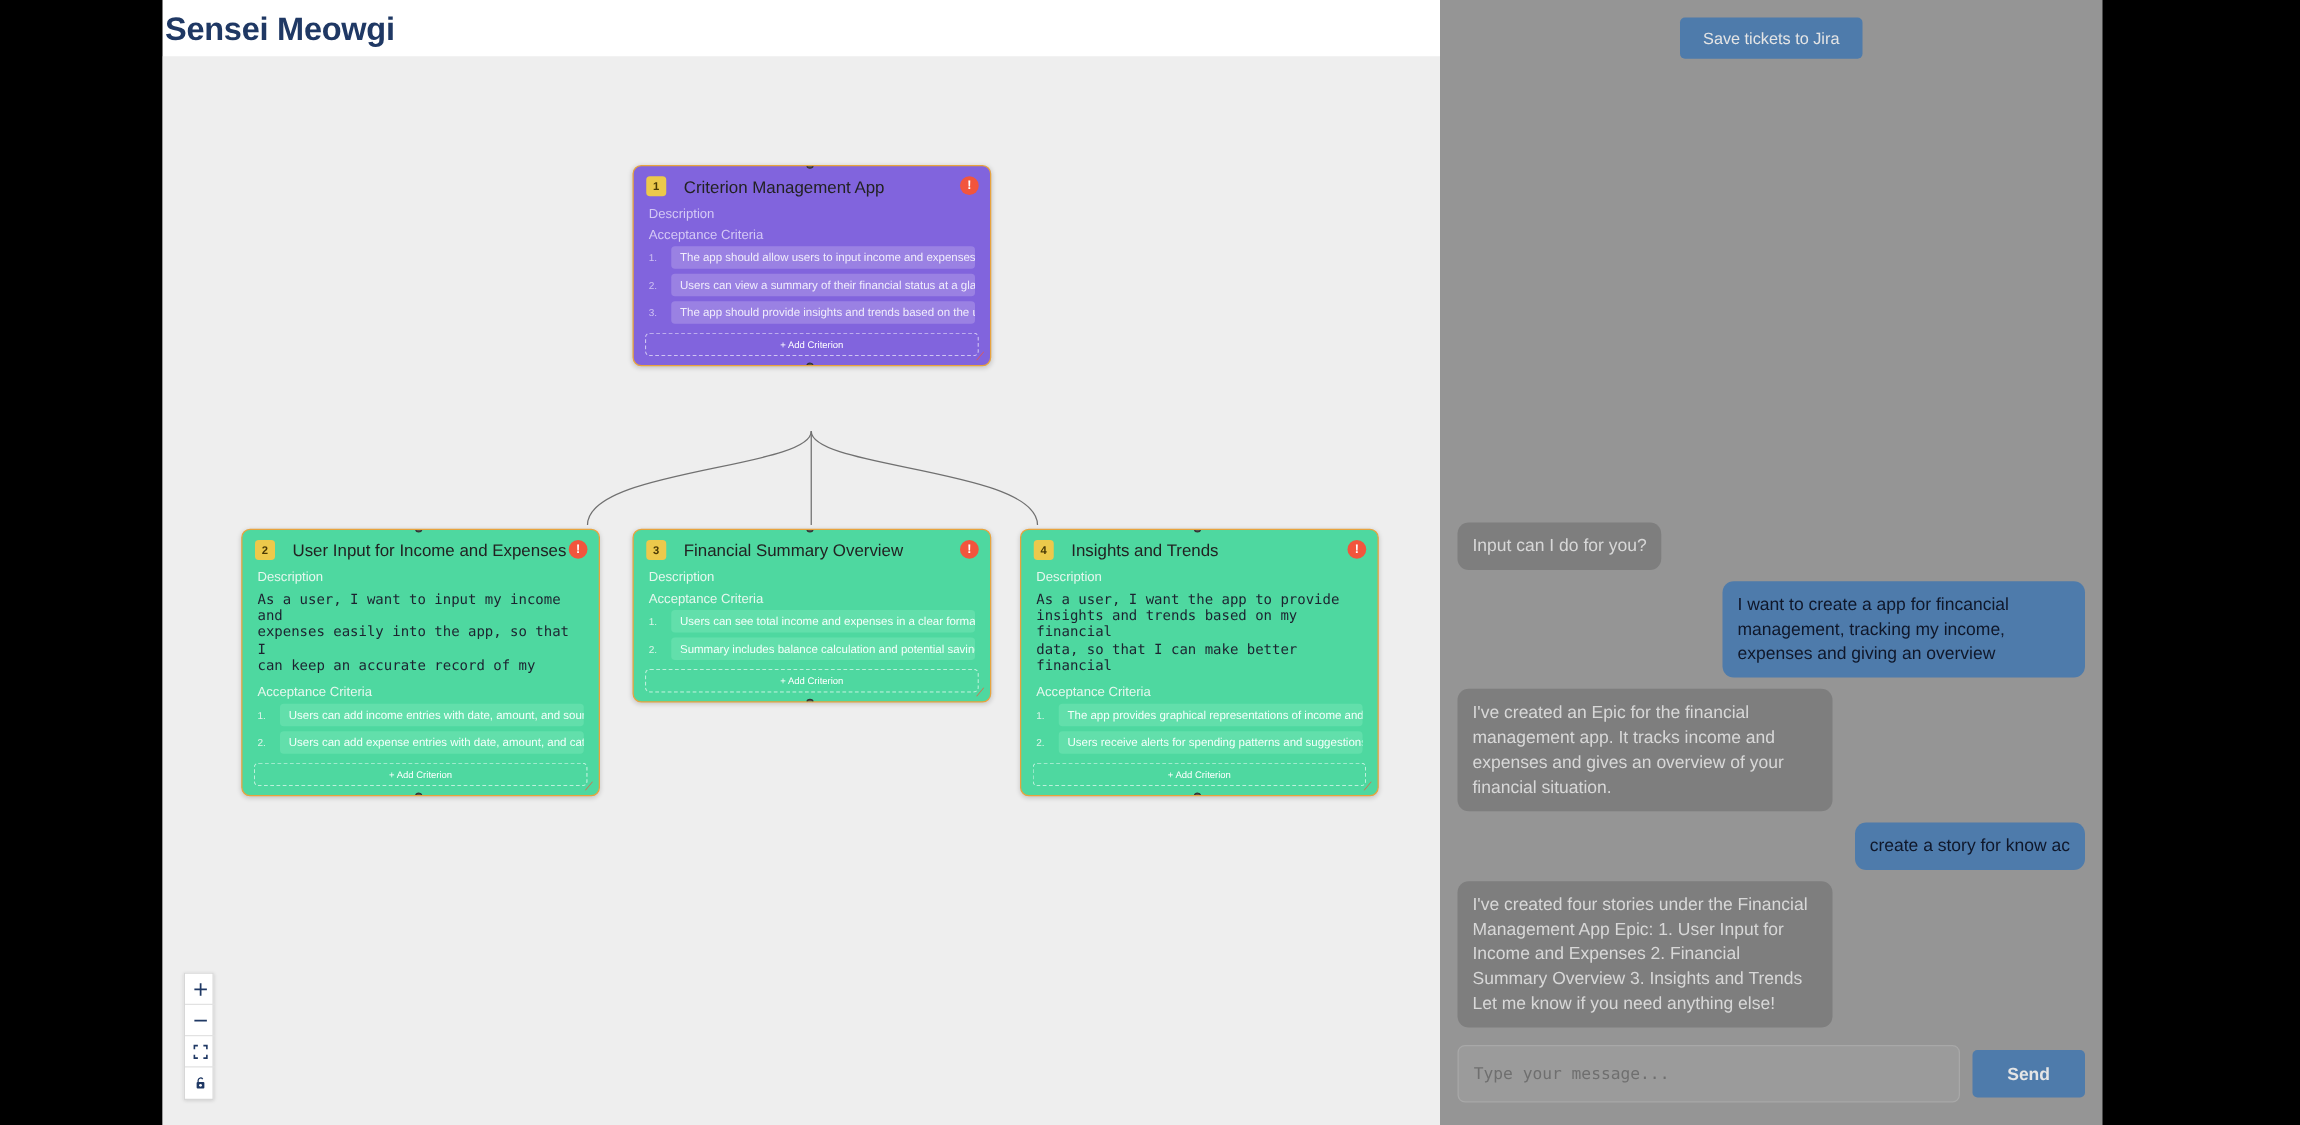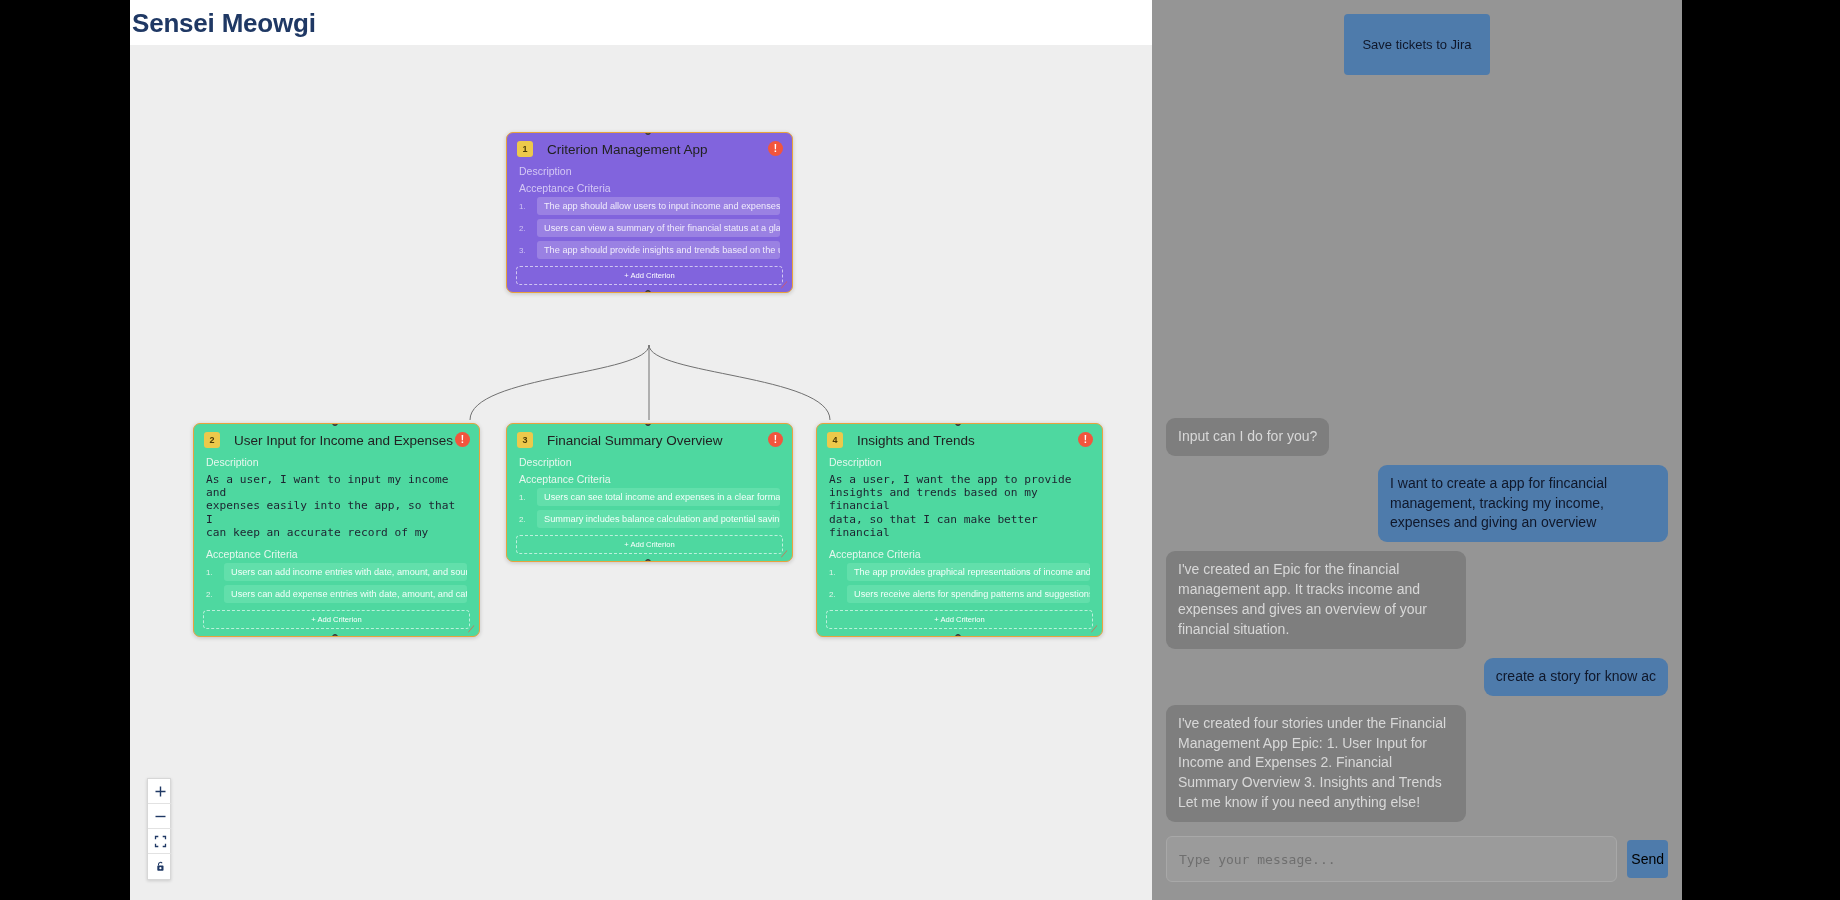--- a/index.html
+++ b/index.html
@@ -122,22 +122,22 @@
 
   
   .chat {
     position: absolute; left: 1152px; top: 0;
     width: 530px; height: 900px;
     background: #959595;
     display: flex; flex-direction: column;
   }
   .chat-top { padding: 14px 16px 10px 16px; display:flex; justify-content:center; }
   .jira-btn {
-    background: #4e7bab; color: #0f172a;
-    font-size: 13px; padding: 23px 18px; border-radius: 4px;
+    background: #4e7bab; color: #e5e5e5;
+    font-size: 13px; padding: 9px 18px; border-radius: 4px;
   }
   .msgs {
     flex: 1; padding: 0 14px;
     display: flex; flex-direction: column; gap: 9px;
     justify-content: flex-end; padding-bottom: 14px;
   }
   .bubble {
     max-width: 290px; border-radius: 9px;
     padding: 9px 12px; font-size: 14px; line-height: 1.42;
   }
@@ -148,22 +148,22 @@
   .composer { display: flex; align-items: center; gap: 10px; padding: 0 14px 18px 14px; }
   .msg-input {
     flex: 1; height: 46px; border-radius: 6px;
     border: 1px solid #a8a8a8; background: #9b9b9b;
     font-family: "DejaVu Sans Mono", monospace;
     font-size: 13px; color: #7f1d1d; padding: 0 12px;
     outline: none;
   }
   .msg-input::placeholder { color: #6f6f6f; }
   .send-btn {
-    background: #4e7bab; color: #000000;
-    font-size: 14px; padding: 11px 4px; border-radius: 4px;
+    background: #4e7bab; color: #e5e5e5;
+    font-size: 14px; padding: 11px 28px; border-radius: 4px; font-weight: bold;
   }
 </style>
 </head>
 <body>
 
 <div id="app">
 
   <div class="app-left">
     <div class="app-title">Sensei Meowgi</div>
 

